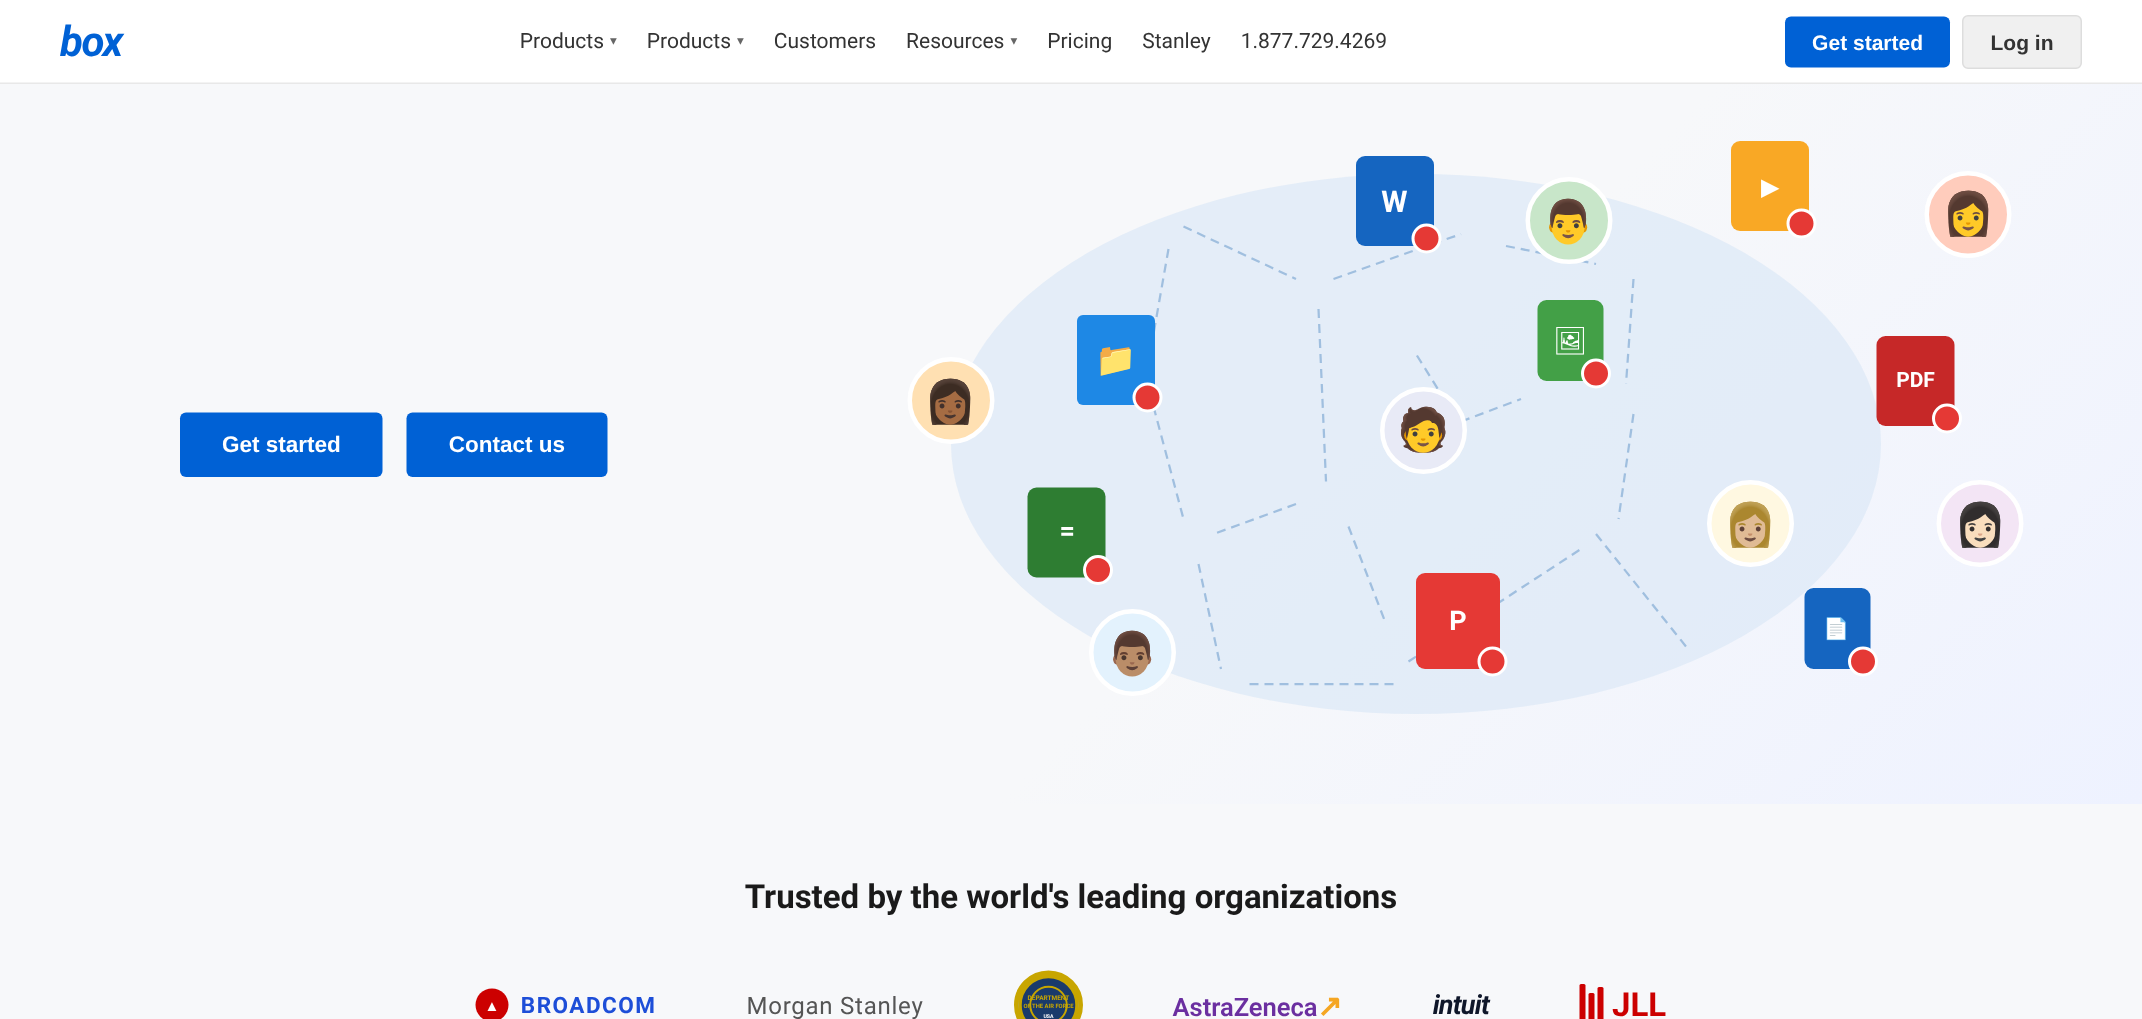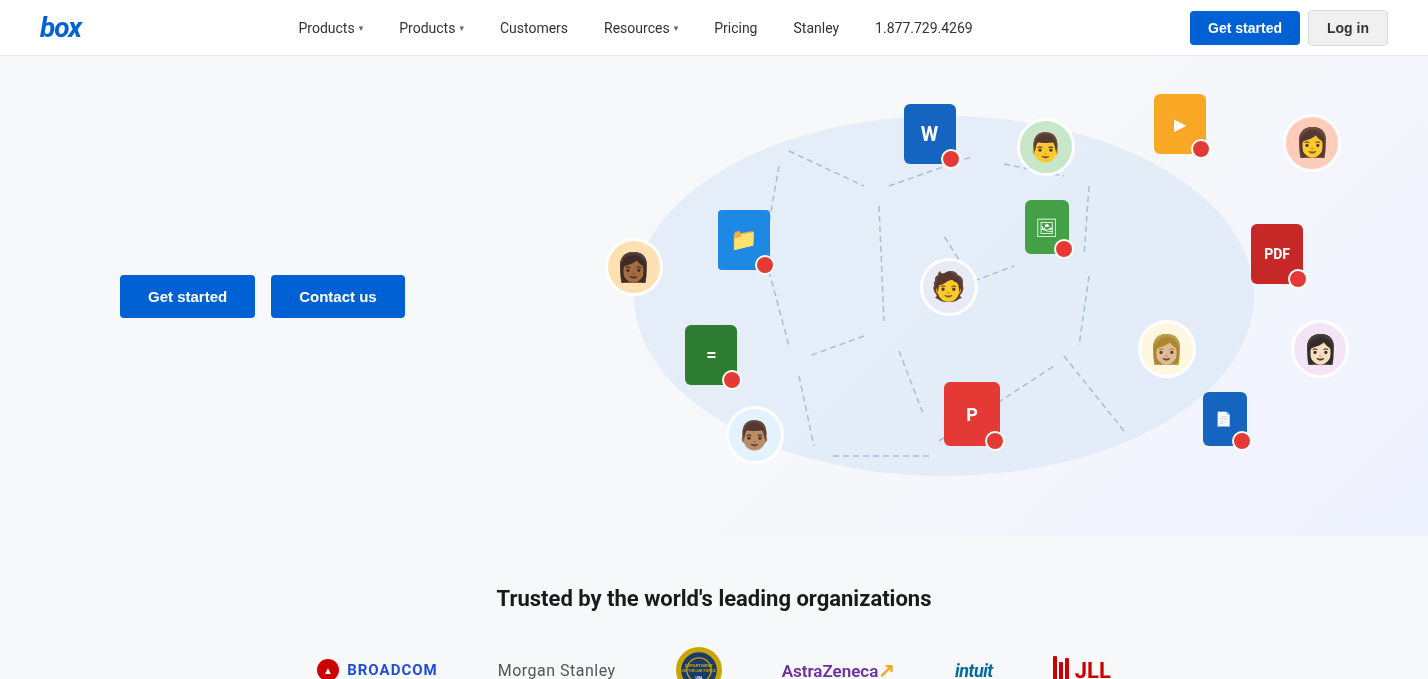--- a/index.html
+++ b/index.html
@@ -5,21 +5,21 @@
     * { margin: 0; padding: 0; box-sizing: border-box; }
     body { font-family: -apple-system, BlinkMacSystemFont, 'Segoe UI', Roboto, sans-serif; background: #f7f8fa; overflow-x: hidden; }
 
     
     nav {
       display: flex; align-items: center; justify-content: space-between;
       padding: 0 40px; height: 56px; background: #fff;
       border-bottom: 1px solid #e8e8e8; position: relative; z-index: 10;
     }
     .nav-logo { font-size: 28px; font-weight: 700; color: #0061d5; font-style: italic; letter-spacing: -1px; }
-    .nav-links { display: flex; align-items: flex-end; gap: 36px; }
+    .nav-links { display: flex; align-items: flex-end; gap: 20px; }
     .nav-link {
       font-size: 14px; color: #333; text-decoration: none; cursor: pointer;
       display: flex; align-items: center; gap: 4px;
     }
     .nav-link .chevron { font-size: 9px; color: #666; }
     .nav-phone { font-size: 14px; color: #333; }
     .nav-actions { display: flex; gap: 8px; align-items: center; }
     .btn-get-started {
       background: #0061d5; color: #fff; border: none; border-radius: 4px;
       padding: 9px 18px; font-size: 14px; font-weight: 600; cursor: pointer;
@@ -113,21 +113,21 @@
     .logo-morgan { font-size: 16px; font-weight: 400; color: #555; letter-spacing: 0.5px; }
 
     .logo-usaf {
       width: 46px; height: 46px; border-radius: 50%;
       background: radial-gradient(circle, #1a3a6b 60%, #c8a600 100%);
       border: 3px solid #c8a600;
       display: flex; align-items: center; justify-content: center;
       font-size: 10px; color: #fff; font-weight: 700; text-align: center;
     }
 
-    .logo-intuit { font-size: 18px; font-weight: 700; color: #0369a1; letter-spacing: -0.5px; font-style: italic; }
+    .logo-intuit { font-size: 18px; font-weight: 700; color: #0f172a; letter-spacing: -0.5px; font-style: italic; }
 
     .logo-jll { display: flex; align-items: center; gap: 6px; }
     .logo-jll .stripes { display: flex; gap: 2px; }
     .logo-jll .stripe { width: 4px; height: 28px; background: #cc0000; border-radius: 1px; }
     .logo-jll .stripe:nth-child(2) { height: 22px; margin-top: 6px; }
     .logo-jll .stripe:nth-child(3) { height: 26px; margin-top: 2px; }
     .logo-jll span { font-size: 22px; font-weight: 700; color: #cc0000; }
   </style>
 </head>
 <body>

